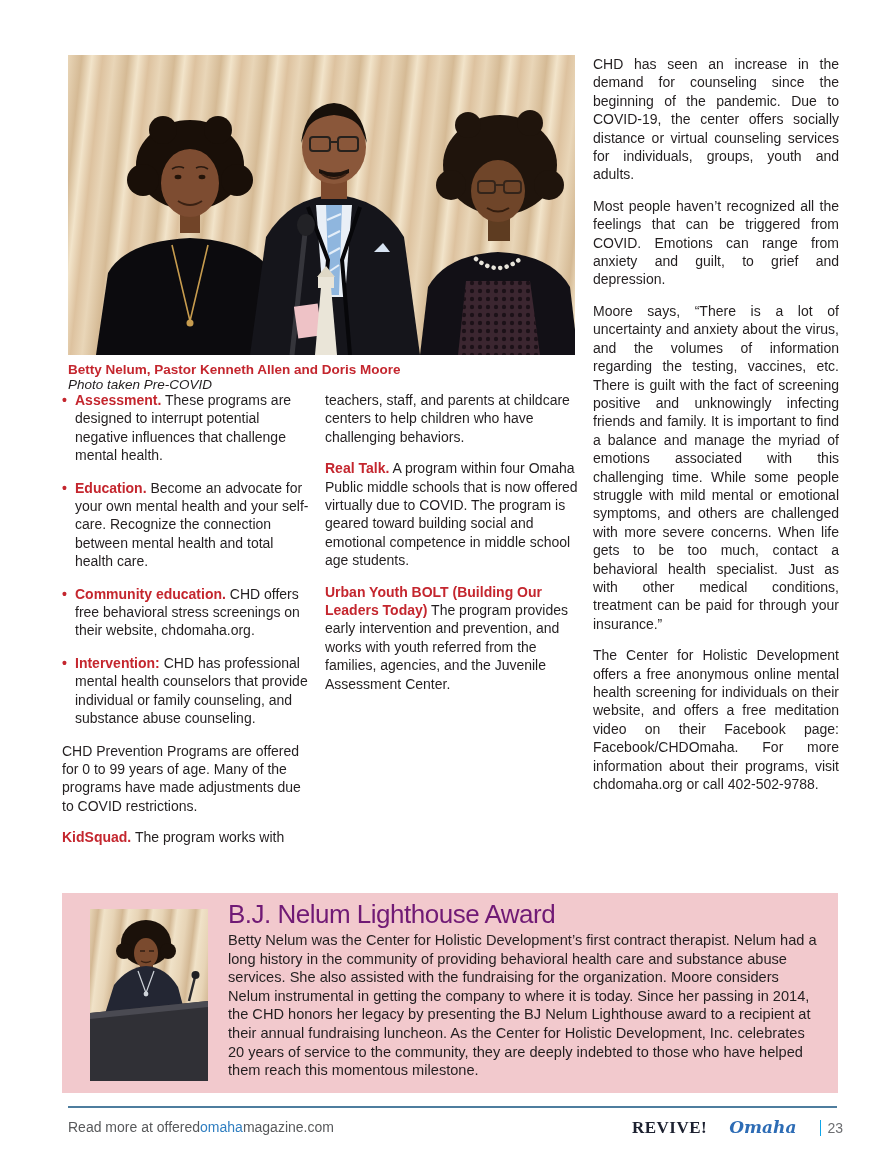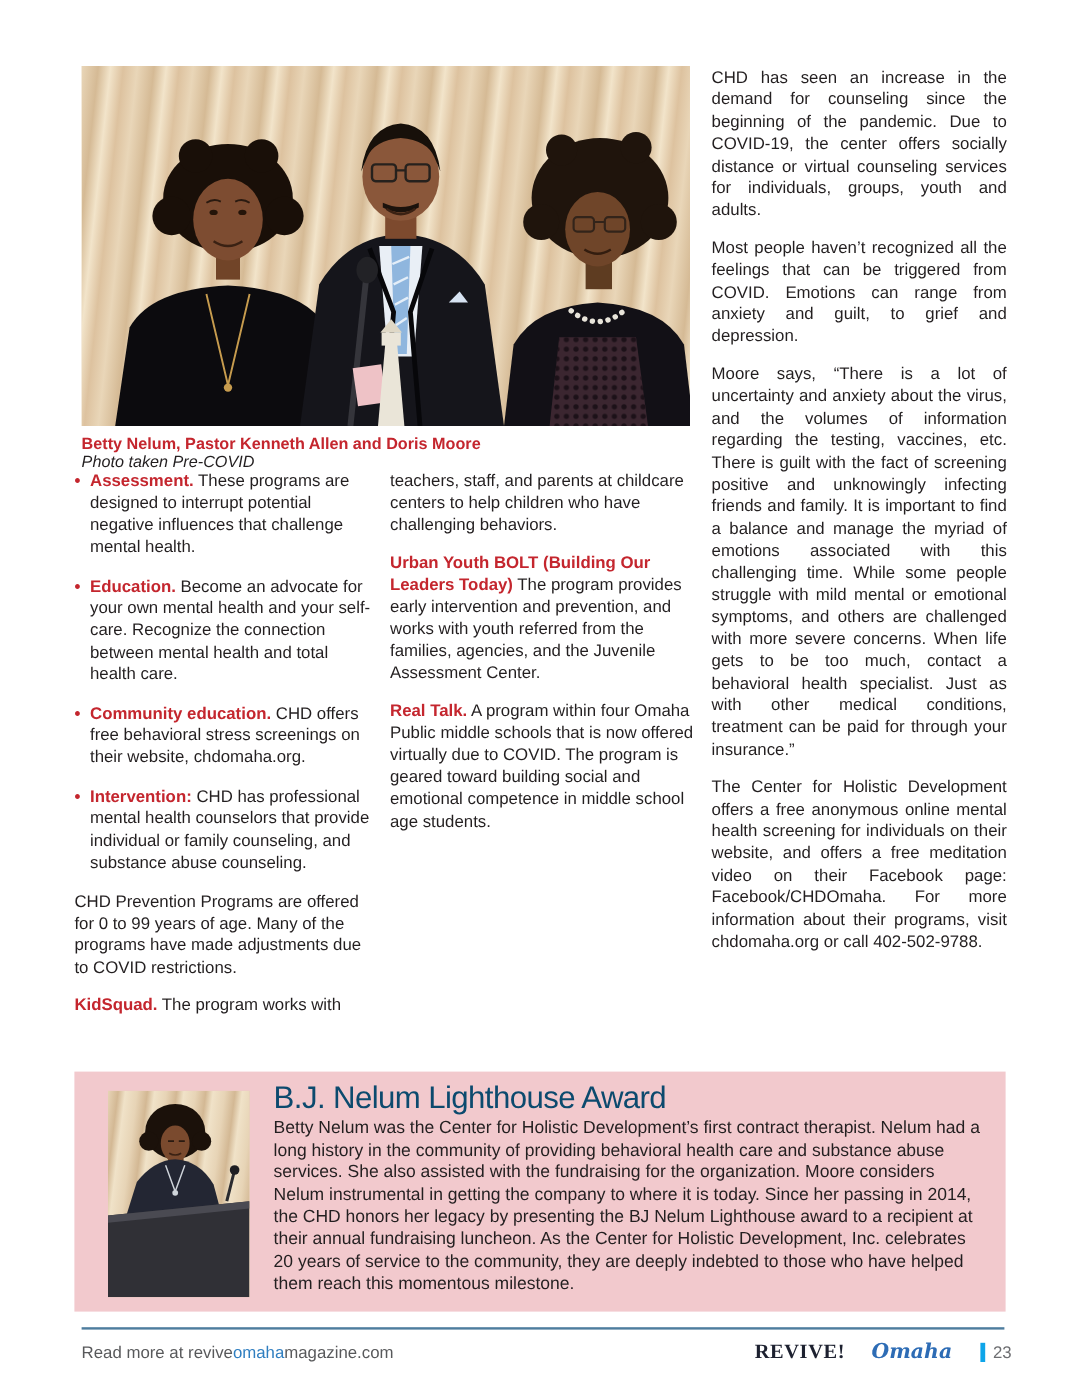--- a/index.html
+++ b/index.html
@@ -27,31 +27,31 @@
   .col p{margin:0 0 13px 0;}
   .col-right p{text-align:justify;}
   .bullet{position:relative;padding-left:13px;margin:0 0 14px 0;}
   .bullet::before{content:"\2022";position:absolute;left:0;top:0;color:#c4262e;font-weight:bold;}
   .red-label{color:#c4262e;font-weight:bold;}
 
   
   .award-box{left:62px;top:893px;width:776px;height:200px;background:#f2c9cd;}
   .award-photo{position:absolute;left:28px;top:16px;width:118px;height:172px;overflow:hidden;background:#e3d2b4;}
   .award-content{position:absolute;left:166px;top:6px;width:594px;}
-  .award-title{color:#0c4a6e;font-size:26px;font-weight:400;letter-spacing:-0.5px;line-height:30px;margin:0 0 2px 0;}
+  .award-title{color:#701a75;font-size:26px;font-weight:400;letter-spacing:-0.5px;line-height:30px;margin:0 0 2px 0;}
   .award-body{font-size:14.6px;line-height:18.6px;margin:0;}
 
   
   .footer-line{left:68px;top:1106px;width:769px;height:0;border-top:2px solid #4e7d9e;}
   .footer-left{left:68px;top:1119px;font-size:14px;color:#58595b;}
   .url-blue{color:#2f7ec0;}
   .footer-right{right:48px;top:1117px;display:flex;align-items:baseline;gap:22px;}
   .brand-serif{font-family:"Liberation Serif","DejaVu Serif",serif;font-weight:bold;font-size:17px;color:#1d2130;letter-spacing:0.5px;}
   .brand-script{font-family:"DejaVu Serif","Liberation Serif",serif;font-style:italic;font-weight:bold;font-size:17px;color:#2d6cb5;}
-  .page-num{font-size:14px;color:#6d6e71;border-left:4px solid #0ea5e9;padding-left:6px;margin-left:2px;}
+  .page-num{font-size:14px;color:#6d6e71;border-left:1px solid #0ea5e9;padding-left:6px;margin-left:2px;}
 </style>
 </head>
 <body>
 
 <div class="abs top-photo">
   <svg width="507" height="300" viewBox="0 0 507 300">
     <defs>
       <linearGradient id="curtain1" gradientUnits="userSpaceOnUse" x1="0" y1="0" x2="46" y2="5" spreadMethod="repeat">
         <stop offset="0" stop-color="#e9d6b8"></stop>
         <stop offset="0.3" stop-color="#d5ba95"></stop>
@@ -155,26 +155,26 @@
   <p>CHD Prevention Programs are offered for 0 to 99 years of age. Many of the programs have made adjustments due to COVID restrictions.</p>
   <p>
     <span class="red-label">KidSquad.</span>
     <span>The program works with</span>
   </p>
 </div>
 
 <div class="abs col col-mid">
   <p>teachers, staff, and parents at childcare centers to help children who have challenging behaviors.</p>
   <p>
+    <span class="red-label">Real Talk.</span>
+    <span>A program within four Omaha Public middle schools that is now offered virtually due to COVID. The program is geared toward building social and emotional competence in middle school age students.</span>
+  </p>
+  <p>
     <span class="red-label">Urban Youth BOLT (Building Our Leaders Today)</span>
     <span>The program provides early intervention and prevention, and works with youth referred from the families, agencies, and the Juvenile Assessment Center.</span>
-  </p>
-  <p>
-    <span class="red-label">Real Talk.</span>
-    <span>A program within four Omaha Public middle schools that is now offered virtually due to COVID. The program is geared toward building social and emotional competence in middle school age students.</span>
   </p>
 </div>
 
 <div class="abs col col-right">
   <p>CHD has seen an increase in the demand for counseling since the beginning of the pandemic. Due to COVID-19, the center offers socially distance or virtual counseling services for individuals, groups, youth and adults.</p>
   <p>Most people haven’t recognized all the feelings that can be triggered from COVID. Emotions can range from anxiety and guilt, to grief and depression.</p>
   <p>Moore says, “There is a lot of uncertainty and anxiety about the virus, and the volumes of information regarding the testing, vaccines, etc. There is guilt with the fact of screening positive and unknowingly infecting friends and family. It is important to find a balance and manage the myriad of emotions associated with this challenging time. While some people struggle with mild mental or emotional symptoms, and others are challenged with more severe concerns. When life gets to be too much, contact a behavioral health specialist. Just as with other medical conditions, treatment can be paid for through your insurance.”</p>
   <p>The Center for Holistic Development offers a free anonymous online mental health screening for individuals on their website, and offers a free meditation video on their Facebook page: Facebook/CHDOmaha.  For more information about their programs, visit chdomaha.org or call 402-502-9788.</p>
 </div>
 
@@ -214,19 +214,19 @@
     </svg>
   </div>
   <div class="award-content">
     <h2 class="award-title">B.J. Nelum Lighthouse Award</h2>
     <p class="award-body">Betty Nelum was the Center for Holistic Development’s first contract therapist. Nelum had a long history in the community of providing behavioral health care and substance abuse services. She also assisted with the fundraising for the organization.  Moore considers Nelum instrumental in getting the company to where it is today.  Since her passing in 2014, the CHD honors her legacy by presenting the BJ Nelum Lighthouse award to a recipient at their annual fundraising luncheon.  As the Center for Holistic Development, Inc. celebrates 20 years of service to the community, they are deeply indebted to those who have helped them reach this momentous milestone.</p>
   </div>
 </div>
 
 <div class="abs footer-line"></div>
 <div class="abs footer-left">
-  <span>Read more at </span><span>revive</span><span class="url-blue">omaha</span><span>magazine.com</span>
+  <span>Read more at </span><span>offered</span><span class="url-blue">omaha</span><span>magazine.com</span>
 </div>
 <div class="abs footer-right">
   <span class="brand-serif">REVIVE!</span>
   <span class="brand-script">Omaha</span>
   <span class="page-num">23</span>
 </div>
 
 </body></html>

